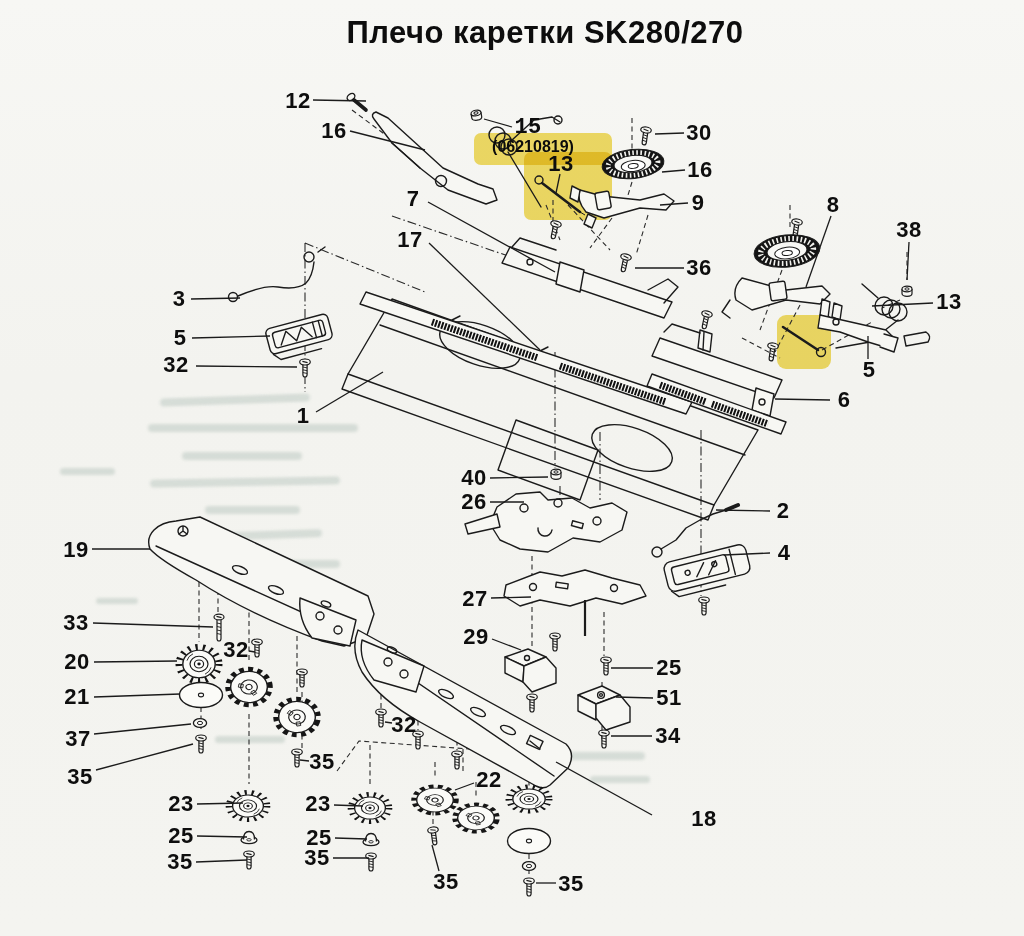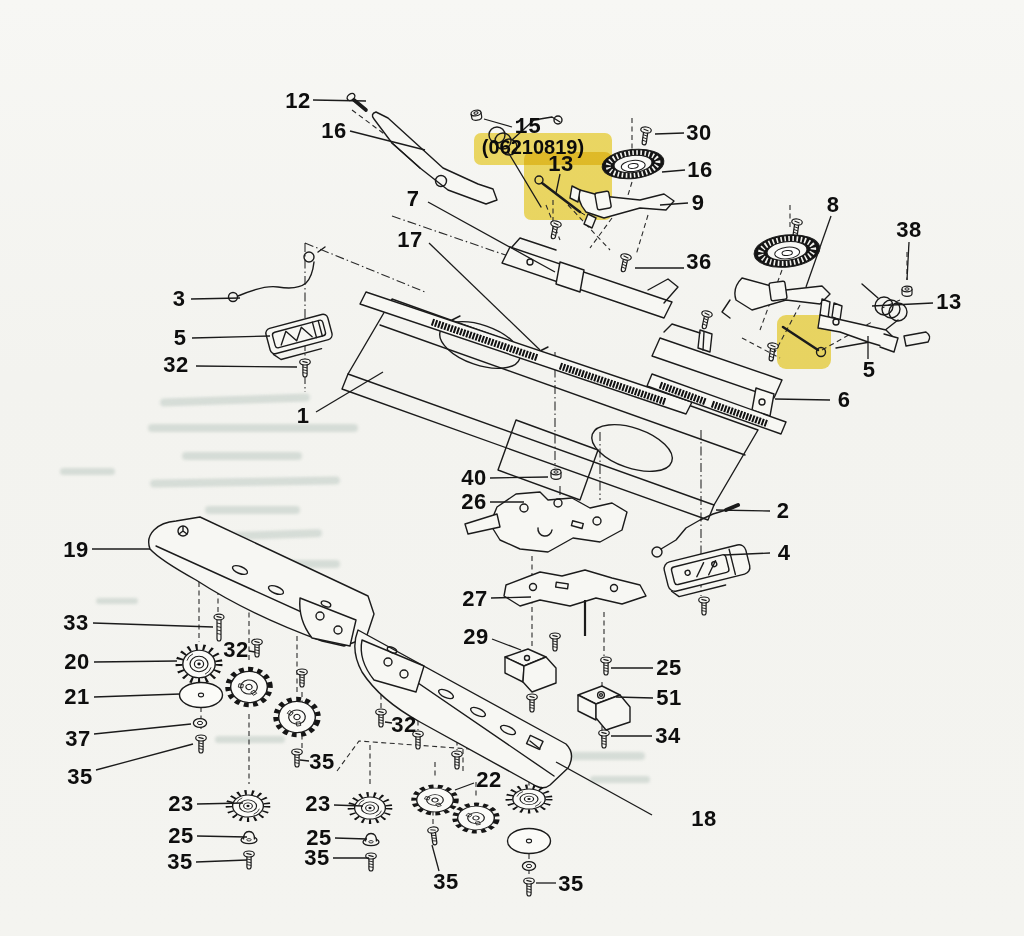--- a/index.html
+++ b/index.html
@@ -9,21 +9,21 @@
     font-family:"Liberation Sans",sans-serif;color:#111;
   }
   .title{
     position:absolute;left:545px;top:15px;transform:translateX(-50%);
     font-size:31px;font-weight:bold;letter-spacing:.5px;white-space:nowrap;color:#0d0d0d;
   }
   .ghost{position:absolute;height:8px;border-radius:4px;background:rgba(146,168,159,.30);filter:blur(1.7px);}
   .hl{position:absolute;background:#f3dc5b;opacity:.93;mix-blend-mode:multiply;}
   .partnum{
     position:absolute;transform:translate(-50%,-50%);
-    font-size:20px;font-weight:bold;white-space:nowrap;color:#0b0b0b;text-align:center;
+    font-size:16px;font-weight:bold;white-space:nowrap;color:#0b0b0b;text-align:center;
   }
   .callout{
     position:absolute;transform:translate(-50%,-50%);
     font-size:22px;font-weight:bold;white-space:nowrap;color:#0e0e0e;letter-spacing:.4px;
   }
   svg.art,svg.ovl{position:absolute;left:0;top:0;}
   .ln{fill:none;stroke:#1b1b1b;stroke-width:1.4;stroke-linejoin:round;stroke-linecap:round;}
   .fw{fill:#f7f7f3;}
   .dash{fill:none;stroke:#2a2a2a;stroke-width:1.1;stroke-dasharray:5 3.5;}
   .ddot{fill:none;stroke:#2a2a2a;stroke-width:1.1;stroke-dasharray:9 3 1.5 3;}
@@ -471,21 +471,21 @@
   <div id="labels">
       <div class="callout" style="left: 298px; top: 101px;">12</div>
       <div class="callout" style="left: 334px; top: 131px;">16</div>
       <div class="callout" style="left: 528px; top: 127px; font-family: Liberation Mono, monospace;">15</div>
       <div class="callout" style="left: 561px; top: 164px; text-align: center;">13</div>
       <div class="callout" style="left: 699px; top: 133px;">30</div>
       <div class="callout" style="left: 700px; top: 170px;">16</div>
       <div class="callout" style="left: 698px; top: 203px;">9</div>
       <div class="callout" style="left: 413px; top: 199px;">7</div>
       <div class="callout" style="left: 410px; top: 240px;">17</div>
-      <div class="callout" style="left: 699px; top: 262px;">36</div>
+      <div class="callout" style="left: 699px; top: 268px;">36</div>
       <div class="callout" style="left: 833px; top: 205px;">8</div>
       <div class="callout" style="left: 909px; top: 230px;">38</div>
       <div class="callout" style="left: 949px; top: 302px;">13</div>
       <div class="callout" style="left: 869px; top: 370px;">5</div>
       <div class="callout" style="left: 179px; top: 299px;">3</div>
       <div class="callout" style="left: 180px; top: 338px;">5</div>
       <div class="callout" style="left: 176px; top: 365px;">32</div>
       <div class="callout" style="left: 303px; top: 416px;">1</div>
       <div class="callout" style="left: 844px; top: 400px;">6</div>
       <div class="callout" style="left: 474px; top: 478px;">40</div>
@@ -513,13 +513,14 @@
       <div class="callout" style="left: 489px; top: 780px;">22</div>
       <div class="callout" style="left: 404px; top: 725px;">32</div>
       <div class="callout" style="left: 322px; top: 762px;">35</div>
       <div class="callout" style="left: 446px; top: 882px;">35</div>
       <div class="callout" style="left: 571px; top: 884px;">35</div>
       <div class="callout" style="left: 667px; top: 819px; margin-left: 37px;">18</div>
     </div>
 
   <div class="partnum" style="left:533px;top:147px">(06210819)</div>
 
+  <div class="title">Плечо каретки SK280/270</div>
 </div>
 
 </body></html>

